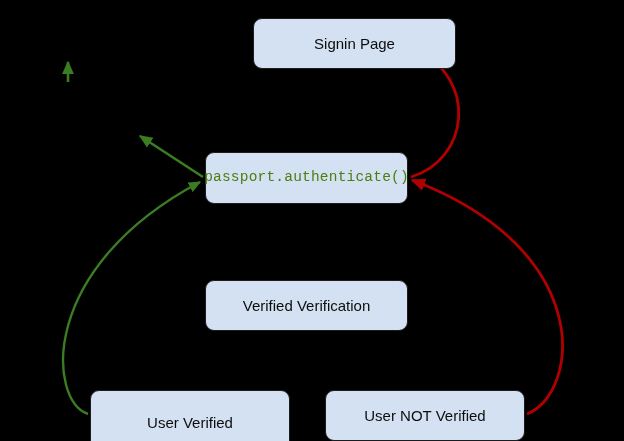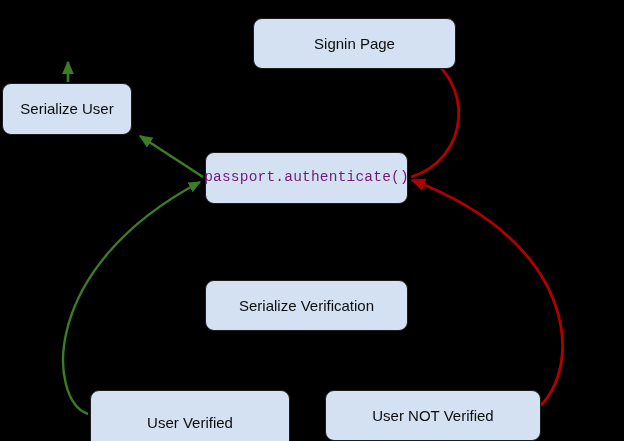--- a/index.html
+++ b/index.html
@@ -36,35 +36,35 @@
     color: #0d0d0d;
     font-size: 15px;
     line-height: 1.2;
     font-family: "Liberation Sans", sans-serif;
     z-index: 2;
   }
   .node.mono {
     font-family: "Liberation Mono", monospace;
     font-size: 14.5px;
     letter-spacing: 0.2px;
-    color: #701a75;
+    color: #4d7c0f;
   }
   .node-label {
     display: block;
     padding: 0 8px;
   }
 
   
   #node-success-page      { left: 2px;   top: 5px;   width: 130px; height: 55px; }
   #node-serialize-user    { left: 2px;   top: 83px;  width: 130px; height: 52px; }
   #node-signin-page       { left: 205px; top: 18px;  width: 203px; height: 51px; margin-left: 48px; }
   #node-passport-auth     { left: 205px; top: 152px; width: 203px; height: 52px; }
   #node-strategy-verify   { left: 205px; top: 280px; width: 203px; height: 51px; }
   #node-user-verified     { left: 90px;  top: 390px; width: 200px; height: 65px; }
-  #node-user-not-verified { left: 325px; top: 390px; width: 216px; height: 51px; }
+  #node-user-not-verified { left: 325px; top: 390px; width: 200px; height: 51px; }
 </style>
 </head>
 <body>
 
 <div id="diagram-root">
 
   <svg class="edge-layer" viewBox="0 0 624 441" width="624" height="441" xmlns="http://www.w3.org/2000/svg">
     <defs>
       <marker id="arrow-green" viewBox="0 0 10 10" refX="9" refY="5" markerWidth="5.2" markerHeight="5.2" orient="auto-start-reverse">
         <path d="M 0 0.6 L 10 5 L 0 9.4 z" fill="#3a7d22"></path>
@@ -79,34 +79,31 @@
     <path d="M 203 177 L 140 136" fill="none" stroke="#3a7d22" stroke-width="2.6" marker-end="url(#arrow-green)"></path>
 
     <path d="M 88 414 C 48 400, 38 268, 200 182" fill="none" stroke="#3a7d22" stroke-width="2.4" marker-end="url(#arrow-green)"></path>
 
     <path d="M 411 177 C 468 160, 480 80, 414 48" fill="none" stroke="#b00000" stroke-width="2.8" marker-end="url(#arrow-red)"></path>
 
     <path d="M 527 414 C 580 392, 596 250, 412 180" fill="none" stroke="#b00000" stroke-width="2.8" marker-end="url(#arrow-red)"></path>
   </svg>
 
 
-  <div class="node" id="node-serialize-user">
-    <span class="node-label">Serialize User</span>
-  </div>
 
   <div class="node" id="node-signin-page">
     <span class="node-label">Signin Page</span>
   </div>
 
   <div class="node mono" id="node-passport-auth">
     <span class="node-label">passport.authenticate()</span>
   </div>
 
   <div class="node" id="node-strategy-verify">
-    <span class="node-label">Serialize Verification</span>
+    <span class="node-label">Verified Verification</span>
   </div>
 
   <div class="node" id="node-user-verified">
     <span class="node-label">User Verified</span>
   </div>
 
   <div class="node" id="node-user-not-verified">
     <span class="node-label">User NOT Verified</span>
   </div>
 

